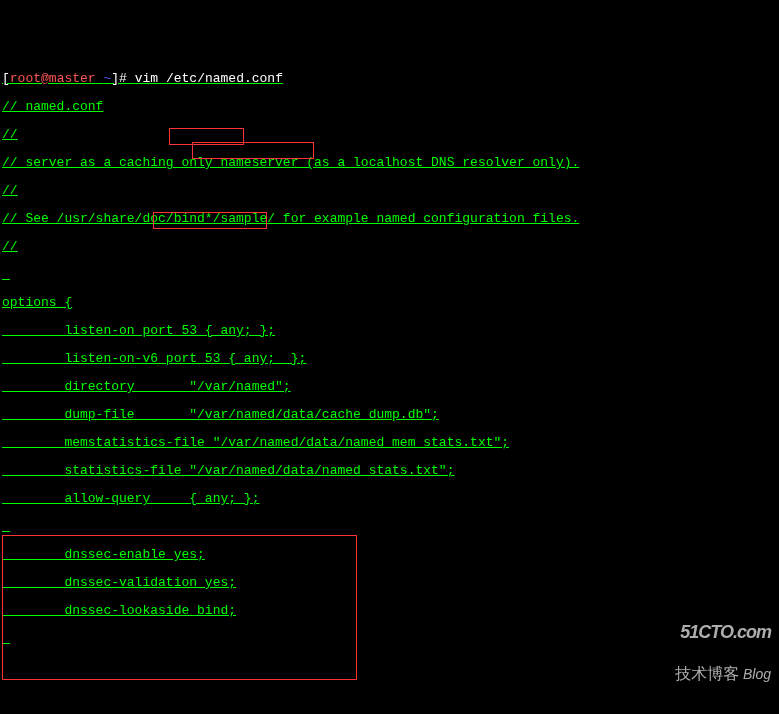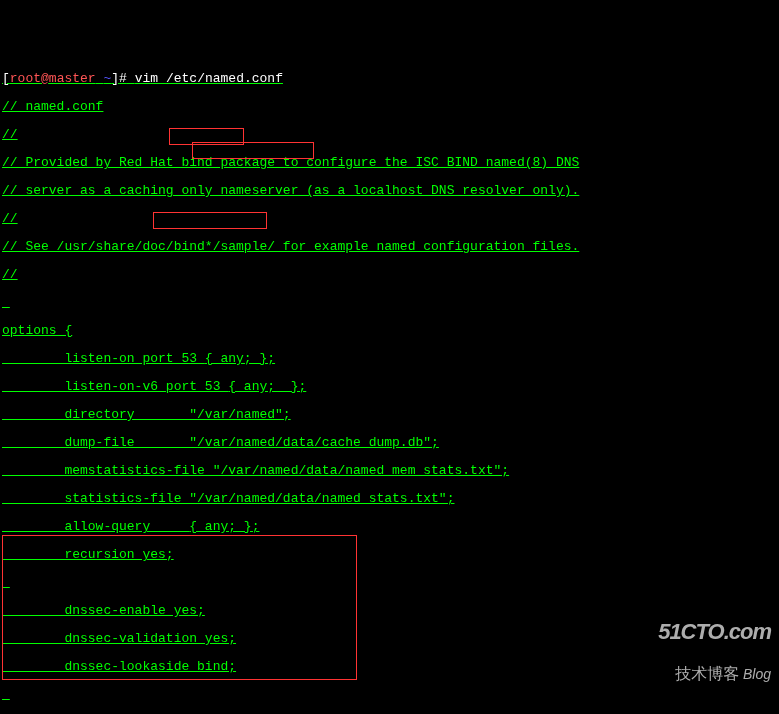--- a/index.html
+++ b/index.html
@@ -30,49 +30,47 @@
   .watermark {
     position: absolute;
     right: 8px;
     bottom: 18px;
     color: #ccc;
     font-family: Arial, sans-serif;
     text-align: right;
     opacity: 0.85;
     pointer-events: none;
   }
-  .watermark .big { font-size: 22px; font-weight: bold; font-style: italic; letter-spacing: -1px;}
+  .watermark .big { font-size: 18px; font-weight: bold; font-style: italic; letter-spacing: -1px;}
   .watermark .small { font-size: 16px; }
   .watermark .blog { font-size: 14px; font-style: italic; }
   .content { padding: 2px 2px; position: relative; }
 </style>
 </head>
 <body>
 
 
 
 <div class="content">
 <span class="line"><span class="white">[</span><span class="prompt-user">root</span><span class="prompt-user">@</span><span class="prompt-host">master</span><span class="white"> </span><span class="prompt-path">~</span><span class="white">]</span><span class="white">#</span><span class="white"> </span><span class="white">vim /etc/named.conf</span></span>
 <span class="line green">// named.conf</span>
 <span class="line green">//</span>
-<span class="line green">// Provided by Red Hat bind package to configure the ISC BIND named(8) DNS</span>
 <span class="line green">// server as a caching only nameserver (as a localhost DNS resolver only).</span>
 <span class="line green">//</span>
 <span class="line green">// See /usr/share/doc/bind*/sample/ for example named configuration files.</span>
 <span class="line green">//</span>
 <span class="line"> </span>
 <span class="line green">options {</span>
 <span class="line green"><span>        listen-on port 53 </span><span>{ any; };</span></span>
 <span class="line green"><span>        listen-on-v6 port 53 </span><span>{ any;  };</span></span>
 <span class="line green">        directory       "/var/named";</span>
 <span class="line green">        dump-file       "/var/named/data/cache_dump.db";</span>
 <span class="line green">        memstatistics-file "/var/named/data/named_mem_stats.txt";</span>
 <span class="line green">        statistics-file "/var/named/data/named_stats.txt";</span>
 <span class="line green"><span>        allow-query     </span><span>{ any; };</span></span>
-<span class="line green">        recursion yes;</span>
 <span class="line"> </span>
 <span class="line green">        dnssec-enable yes;</span>
 <span class="line green">        dnssec-validation yes;</span>
 <span class="line green">        dnssec-lookaside bind;</span>
 <span class="line"> </span>
 
 
 
 
 

